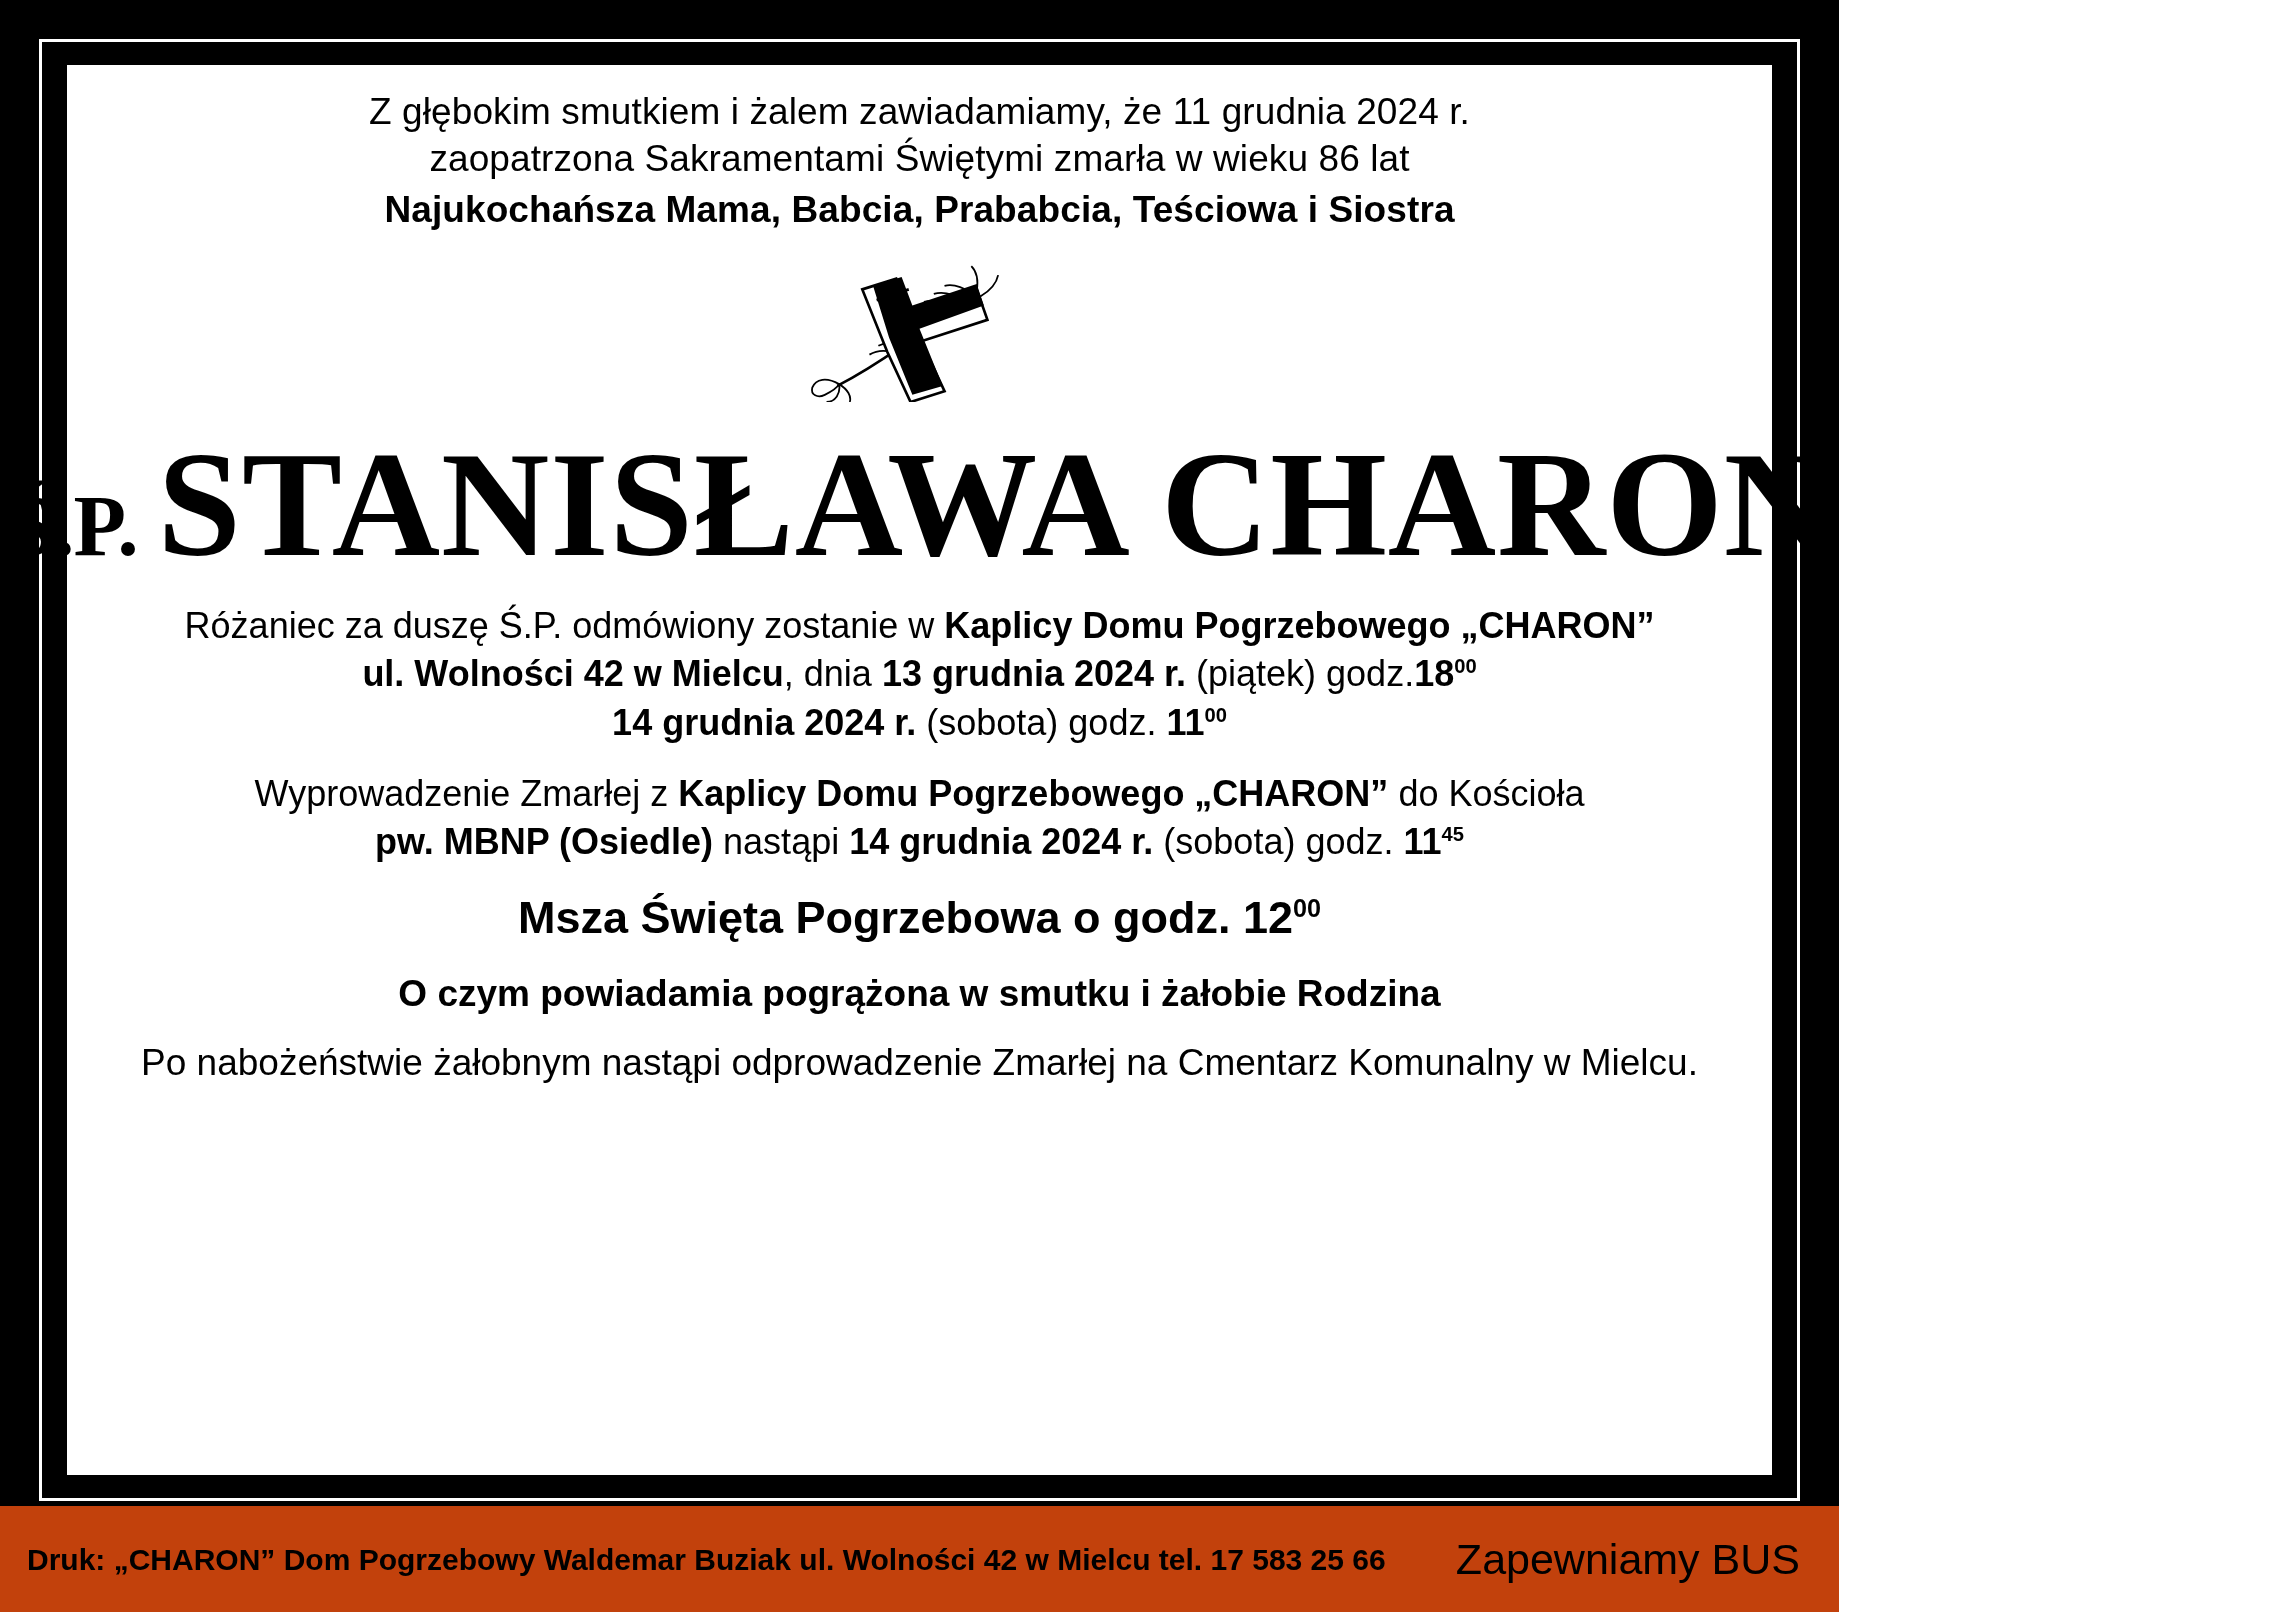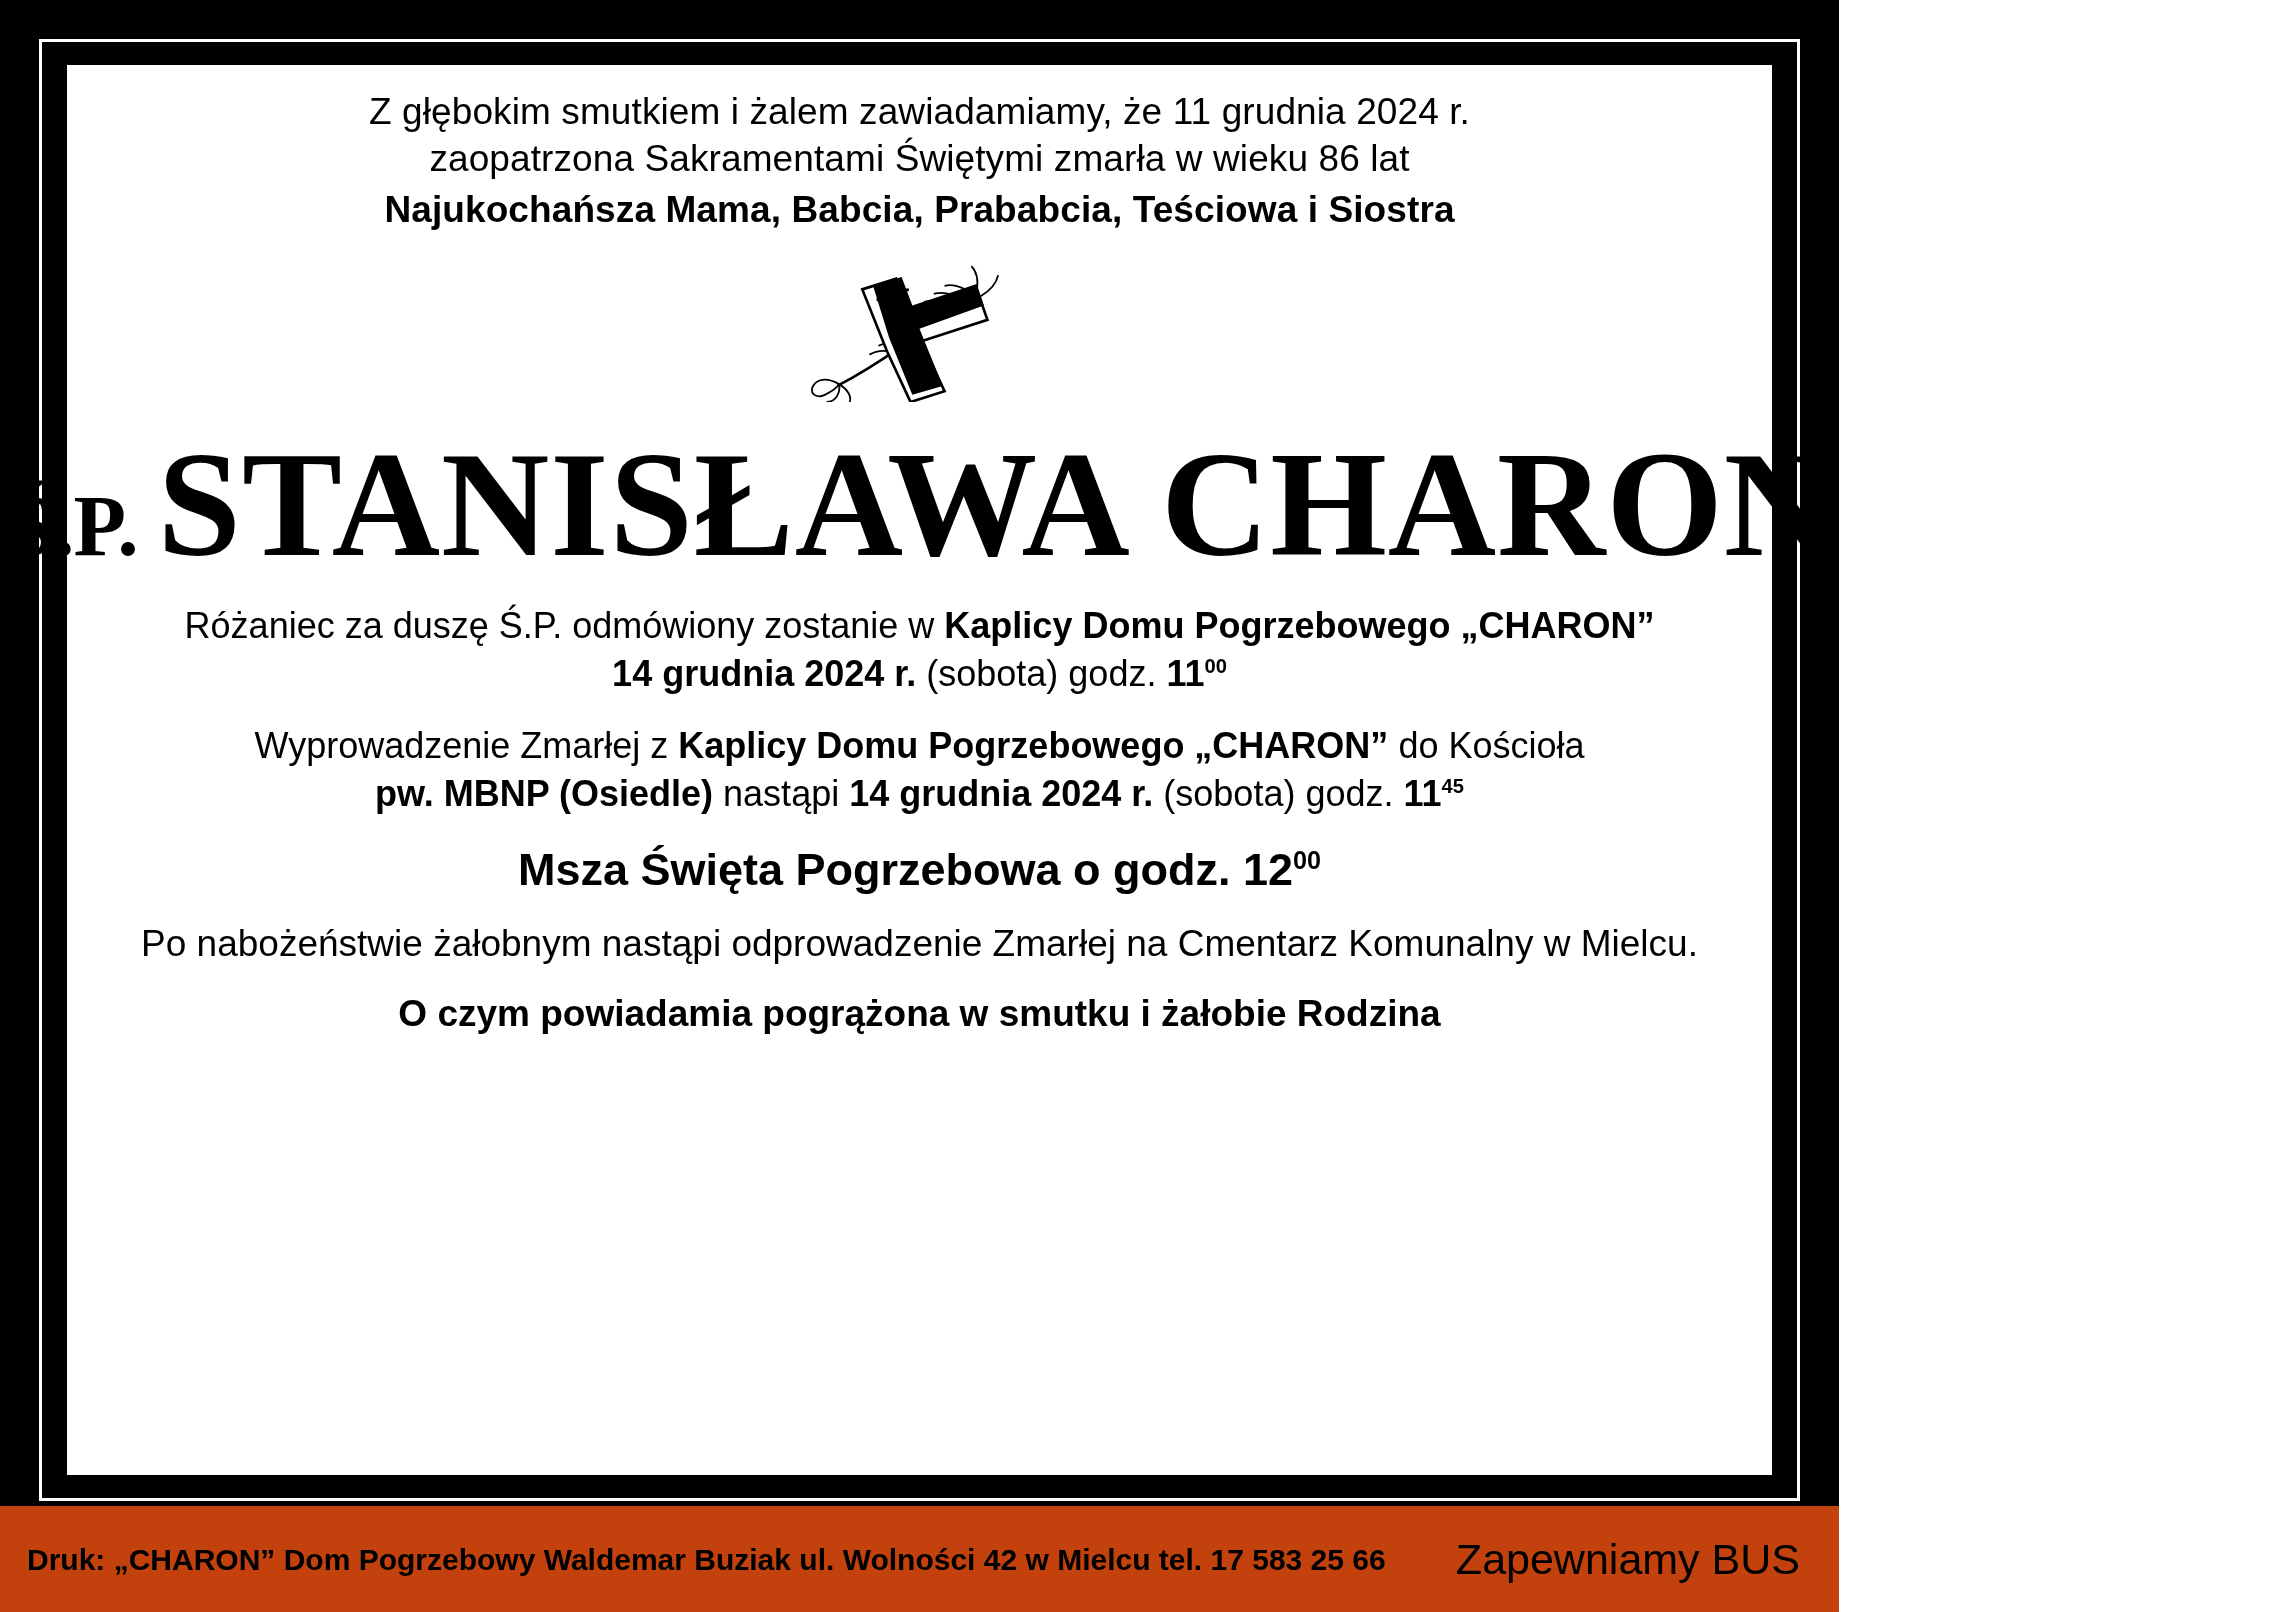--- a/index.html
+++ b/index.html
@@ -202,40 +202,43 @@
     <div class="deceased">
       <span class="sp-prefix">Ś.P.</span>
       <span class="deceased-name">STANISŁAWA CHARON</span>
     </div>
 
     <div class="block">
       <div class="txt line">
         <span>Różaniec za duszę Ś.P. odmówiony zostanie w </span><b>Kaplicy Domu Pogrzebowego „CHARON”</b>
       </div>
       <div class="txt line">
+        <b>ul. Wolności 42 w Mielcu</b><span>, dnia </span><b>13 grudnia 2024 r.</b><span> (piątek) godz.</span><b>18</b><sup>00</sup>
+      </div>
+      <div class="txt line">
         <b>14 grudnia 2024 r.</b><span> (sobota) godz. </span><b>11</b><sup>00</sup>
       </div>
     </div>
 
     <div class="block">
       <div class="txt line">
         <span>Wyprowadzenie Zmarłej z </span><b>Kaplicy Domu Pogrzebowego „CHARON”</b><span> do Kościoła</span>
       </div>
       <div class="txt line">
         <b>pw. MBNP (Osiedle)</b><span> nastąpi </span><b>14 grudnia 2024 r.</b><span> (sobota) godz. </span><b>11</b><sup>45</sup>
       </div>
     </div>
 
     <div class="txt mass-line">
       <span>Msza Święta Pogrzebowa o godz. 12</span><sup>00</sup>
     </div>
 
+    <div class="txt family-line">O czym powiadamia pogrążona w smutku i żałobie Rodzina</div>
+
     <div class="txt after-line">Po nabożeństwie żałobnym nastąpi odprowadzenie Zmarłej na Cmentarz Komunalny w Mielcu.</div>
-
-    <div class="txt family-line">O czym powiadamia pogrążona w smutku i żałobie Rodzina</div>
 
   </div>
 
   <div class="footer">
     <div class="footer-print">Druk: „CHARON” Dom Pogrzebowy Waldemar Buziak ul. Wolności 42 w Mielcu tel. 17 583 25 66</div>
     <div class="footer-bus">Zapewniamy BUS</div>
   </div>
 
 </div>
 

